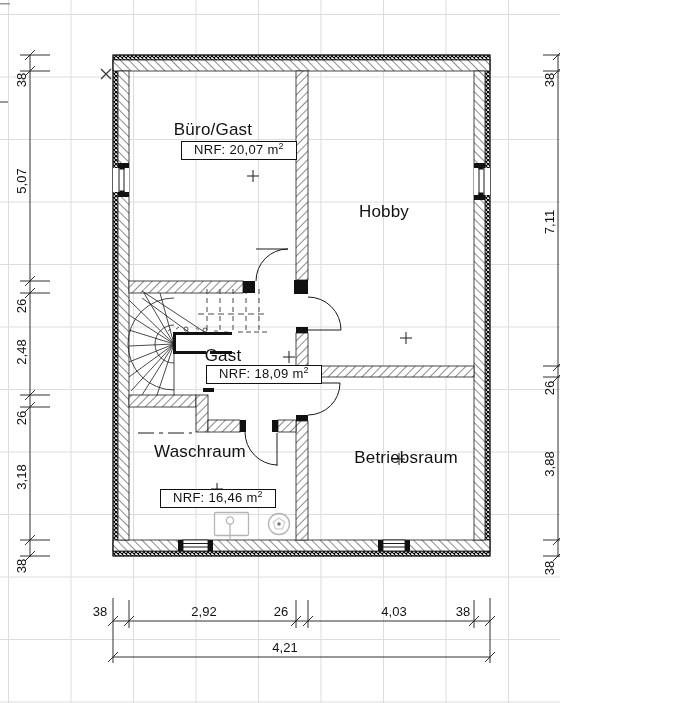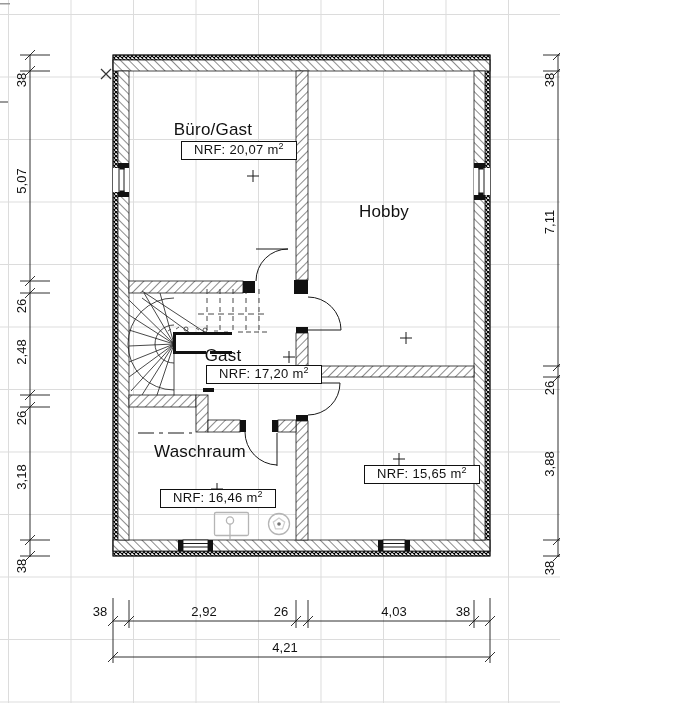--- a/index.html
+++ b/index.html
@@ -265,26 +265,26 @@
       </g>
     </g>
   </svg>
 
   <div class="lbl room" style="left:213px;top:120px">Büro/Gast</div>
   <div class="lbl nrfbox" style="left:181px;top:141px"><span>NRF: 20,07 m</span><sup>2</sup></div>
 
   <div class="lbl room" style="left:384px;top:202px">Hobby</div>
 
   <div class="lbl room" style="left:223px;top:346px">Gast</div>
-  <div class="lbl nrfbox" style="left:206px;top:365px"><span>NRF: 17,20 m</span><sup>2</sup></div>
+  <div class="lbl nrfbox" style="left:206px;top:365px"><span>NRF: 18,09 m</span><sup>2</sup></div>
 
   <div class="lbl room" style="left:200px;top:442px">Waschraum</div>
   <div class="lbl nrfbox" style="left:160px;top:489px"><span>NRF: 16,46 m</span><sup>2</sup></div>
 
-  <div class="lbl nrfbox" style="left:364px;top:465px"><span>NRF: 15,65 m</span><sup>2</sup></div>
+  <div class="lbl room" style="left:406px;top:448px">Betriebsraum</div>
 
   <div class="lbl dimr" style="left:21px;top:80px">38</div>
   <div class="lbl dimr" style="left:21px;top:181px">5,07</div>
   <div class="lbl dimr" style="left:21px;top:306px">26</div>
   <div class="lbl dimr" style="left:21px;top:352px">2,48</div>
   <div class="lbl dimr" style="left:21px;top:418px">26</div>
   <div class="lbl dimr" style="left:21px;top:477px">3,18</div>
   <div class="lbl dimr" style="left:21px;top:566px">38</div>
 
   <div class="lbl dimr" style="left:549px;top:80px">38</div>

